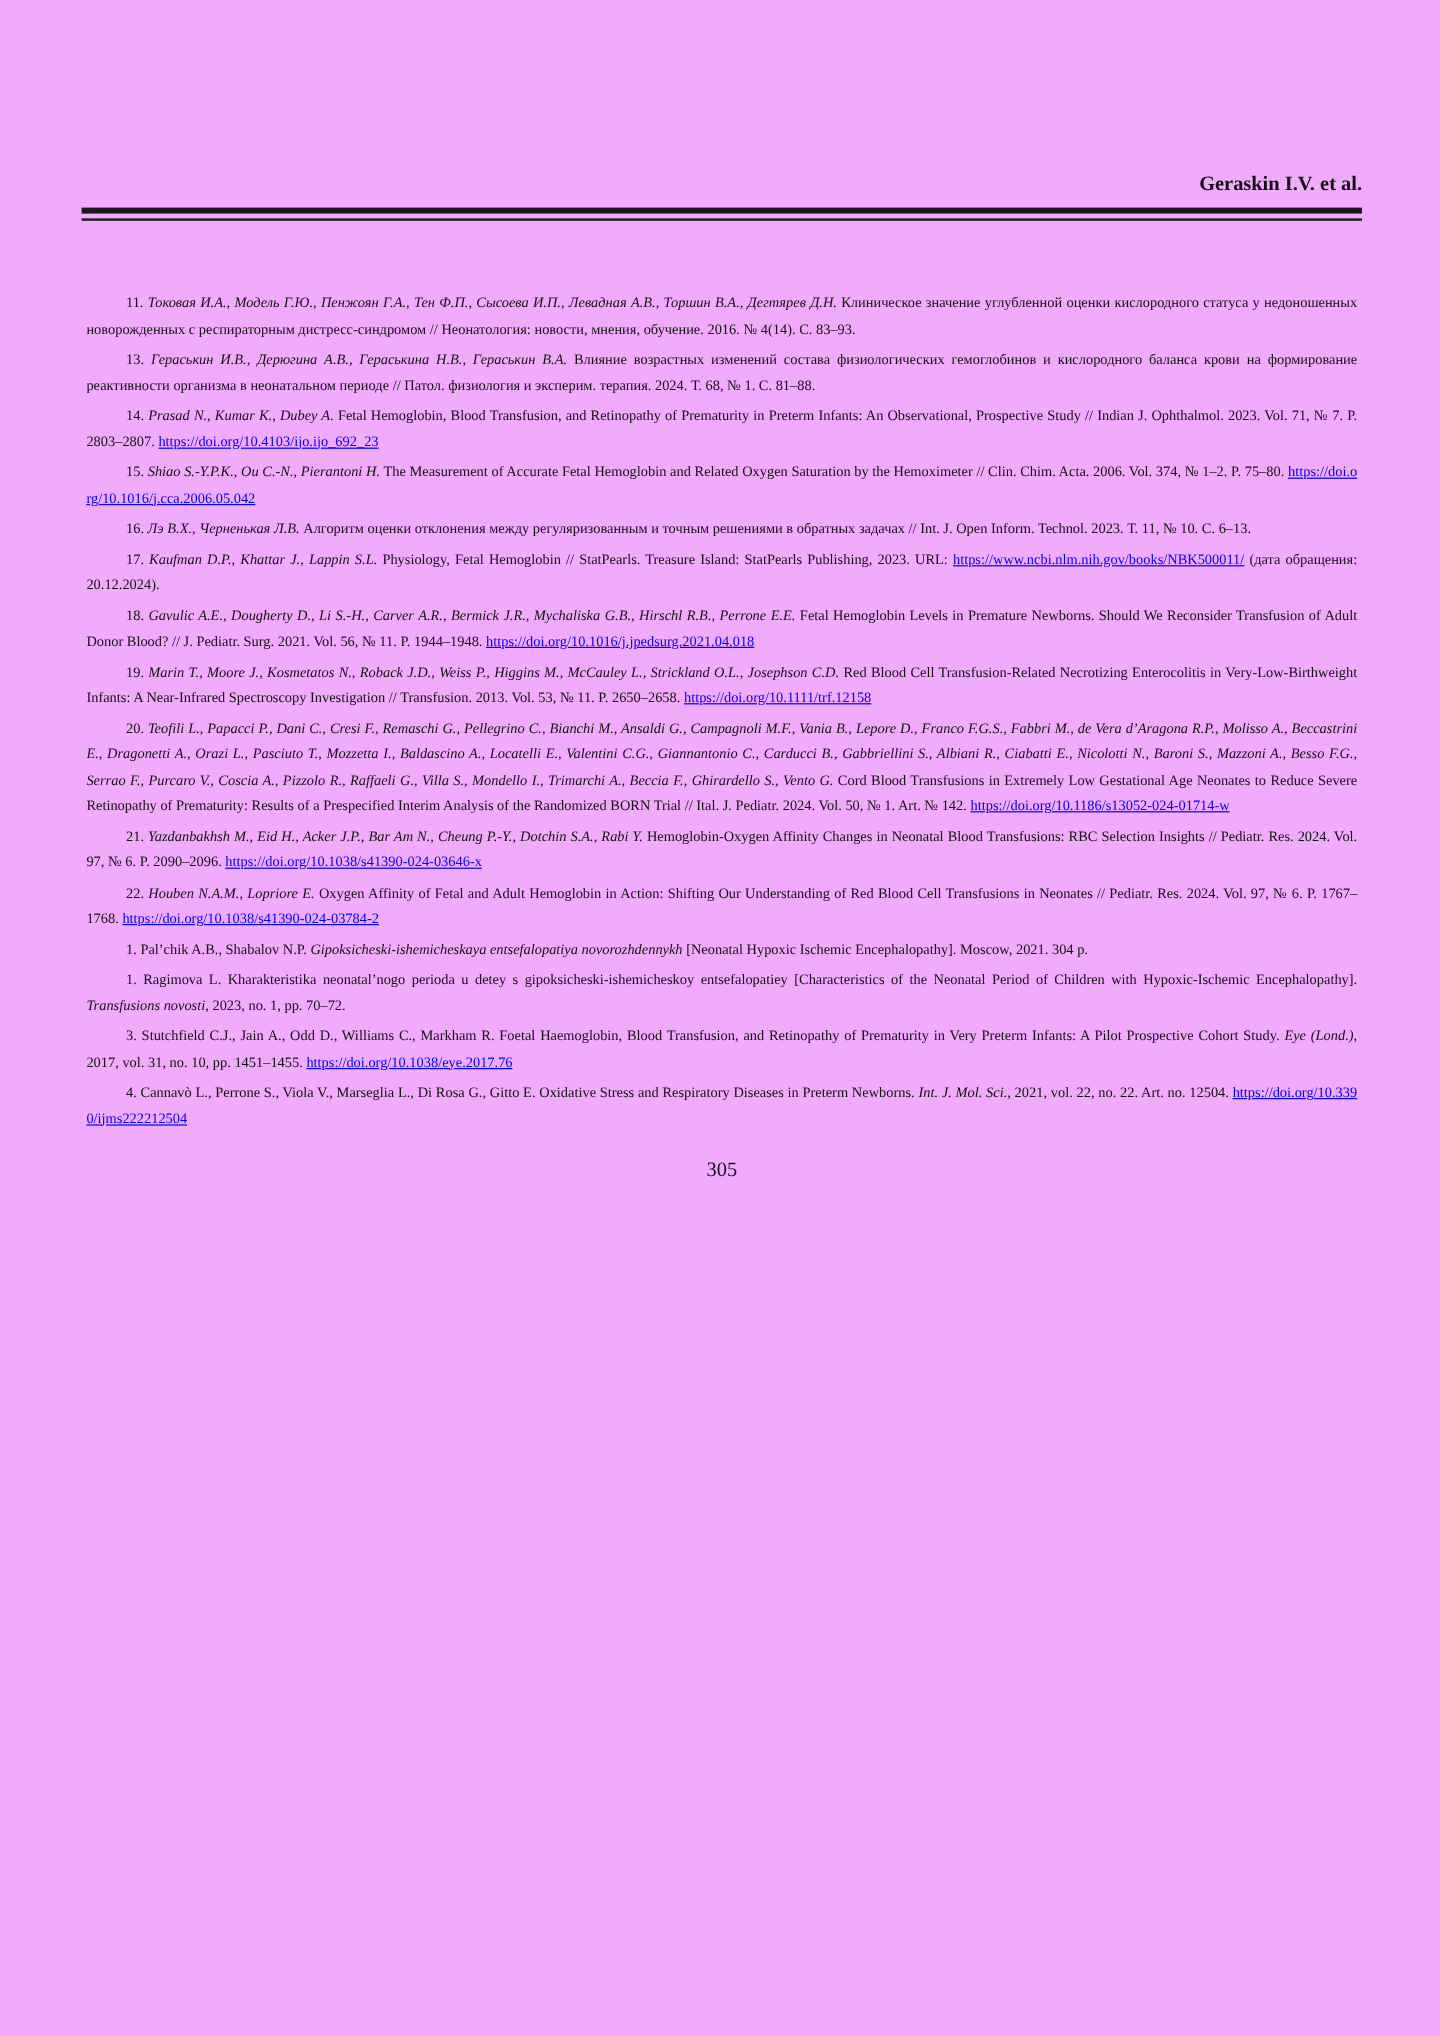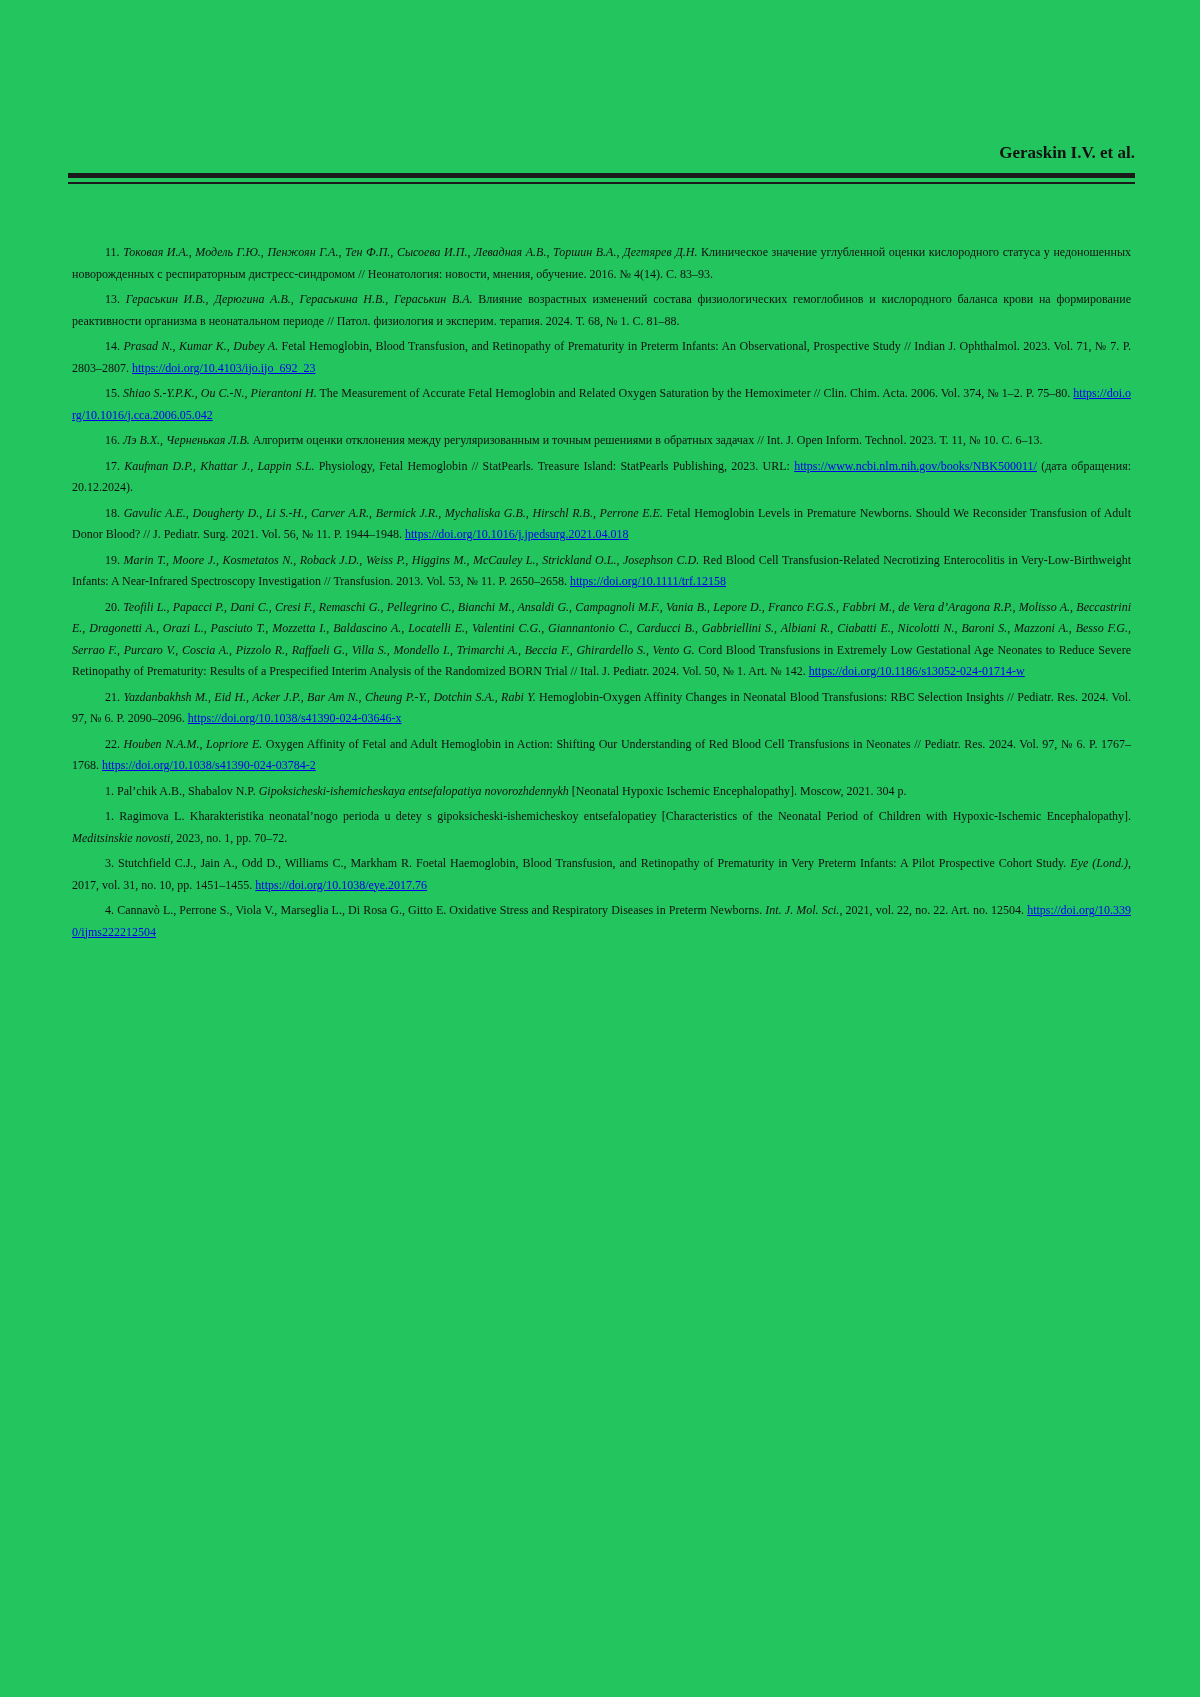--- a/index.html
+++ b/index.html
@@ -1,19 +1,19 @@
 <!DOCTYPE html>
 <html style="--link-color: #0000EE;"><head>
 <meta charset="utf-8">
 <style>
   html,body { margin:0; padding:0; background:#ffffff; }
   .page {
     position:relative;
     width:1200px; height:1697px;
-    background:#22c55e;
+    background:#f0abfc;
     font-family:"Liberation Serif", serif;
     color:#111111;
     overflow:hidden;
   }
   .content { margin:0 65px 0 68px; }
   .running-head { padding-top:142px; text-align:right; font-size:17px; line-height:22px; }
   .running-head .authors { font-weight:bold; }
   .rule-thick { margin-top:9px; height:5px; background:#1a1a1a; }
   .rule-thin  { margin-top:4px; height:2px; background:#1a1a1a; }
   .refs-top { margin-top:58px; }
@@ -60,20 +60,21 @@
       <p class="ref"><span>18. </span><span class="it">Gavulic A.E., Dougherty D., Li S.-H., Carver A.R., Bermick J.R., Mychaliska G.B., Hirschl R.B., Perrone E.E.</span><span> Fetal Hemoglobin Levels in Premature Newborns. Should We Reconsider Transfusion of Adult Donor Blood? // J. Pediatr. Surg. 2021. Vol. 56, № 11. P. 1944–1948. </span><a class="ref-link">https://doi.org/10.1016/j.jpedsurg.2021.04.018</a></p>
       <p class="ref"><span>19. </span><span class="it">Marin T., Moore J., Kosmetatos N., Roback J.D., Weiss P., Higgins M., McCauley L., Strickland O.L., Josephson C.D.</span><span> Red Blood Cell Transfusion-Related Necrotizing Enterocolitis in Very-Low-Birthweight Infants: A Near-Infrared Spectroscopy Investigation // Transfusion. 2013. Vol. 53, № 11. P. 2650–2658. </span><a class="ref-link">https://doi.org/10.1111/trf.12158</a></p>
       <p class="ref"><span>20. </span><span class="it">Teofili L., Papacci P., Dani C., Cresi F., Remaschi G., Pellegrino C., Bianchi M., Ansaldi G., Campagnoli M.F., Vania B., Lepore D., Franco F.G.S., Fabbri M., de Vera d’Aragona R.P., Molisso A., Beccastrini E., Dragonetti A., Orazi L., Pasciuto T., Mozzetta I., Baldascino A., Locatelli E., Valentini C.G., Giannantonio C., Carducci B., Gabbriellini S., Albiani R., Ciabatti E., Nicolotti N., Baroni S., Mazzoni A., Besso F.G., Serrao F., Purcaro V., Coscia A., Pizzolo R., Raffaeli G., Villa S., Mondello I., Trimarchi A., Beccia F., Ghirardello S., Vento G.</span><span> Cord Blood Transfusions in Extremely Low Gestational Age Neonates to Reduce Severe Retinopathy of Prematurity: Results of a Prespecified Interim Analysis of the Randomized BORN Trial // Ital. J. Pediatr. 2024. Vol. 50, № 1. Art. № 142. </span><a class="ref-link">https://doi.org/10.1186/s13052-024-01714-w</a></p>
       <p class="ref"><span>21. </span><span class="it">Yazdanbakhsh M., Eid H., Acker J.P., Bar Am N., Cheung P.-Y., Dotchin S.A., Rabi Y.</span><span> Hemoglobin-Oxygen Affinity Changes in Neonatal Blood Transfusions: RBC Selection Insights // Pediatr. Res. 2024. Vol. 97, № 6. P. 2090–2096. </span><a class="ref-link">https://doi.org/10.1038/s41390-024-03646-x</a></p>
       <p class="ref"><span>22. </span><span class="it">Houben N.A.M., Lopriore E.</span><span> Oxygen Affinity of Fetal and Adult Hemoglobin in Action: Shifting Our Understanding of Red Blood Cell Transfusions in Neonates // Pediatr. Res. 2024. Vol. 97, № 6. P. 1767–1768. </span><a class="ref-link">https://doi.org/10.1038/s41390-024-03784-2</a></p>
     </div>
 
 
     <div>
       <p class="ref"><span>1. Pal’chik A.B., Shabalov N.P. </span><span class="it">Gipoksicheski-ishemicheskaya entsefalopatiya novorozhdennykh</span><span> [Neonatal Hypoxic Ischemic Encephalopathy]. Moscow, 2021. 304 p.</span></p>
-      <p class="ref"><span>1. Ragimova L. Kharakteristika neonatal’nogo perioda u detey s gipoksicheski-ishemicheskoy entsefalopatiey [Characteristics of the Neonatal Period of Children with Hypoxic-Ischemic Encephalopathy]. </span><span class="it">Meditsinskie novosti</span><span>, 2023, no. 1, pp. 70–72.</span></p>
+      <p class="ref"><span>1. Ragimova L. Kharakteristika neonatal’nogo perioda u detey s gipoksicheski-ishemicheskoy entsefalopatiey [Characteristics of the Neonatal Period of Children with Hypoxic-Ischemic Encephalopathy]. </span><span class="it">Transfusions novosti</span><span>, 2023, no. 1, pp. 70–72.</span></p>
       <p class="ref"><span>3. Stutchfield C.J., Jain A., Odd D., Williams C., Markham R. Foetal Haemoglobin, Blood Transfusion, and Retinopathy of Prematurity in Very Preterm Infants: A Pilot Prospective Cohort Study. </span><span class="it">Eye (Lond.)</span><span>, 2017, vol. 31, no. 10, pp. 1451–1455. </span><a class="ref-link">https://doi.org/10.1038/eye.2017.76</a></p>
       <p class="ref"><span>4. Cannavò L., Perrone S., Viola V., Marseglia L., Di Rosa G., Gitto E. Oxidative Stress and Respiratory Diseases in Preterm Newborns. </span><span class="it">Int. J. Mol. Sci.</span><span>, 2021, vol. 22, no. 22. Art. no. 12504. </span><a class="ref-link">https://doi.org/10.3390/ijms222212504</a></p>
     </div>
 
+    <div class="page-number">305</div>
 
   </div>
 </div>
 
 </body></html>

